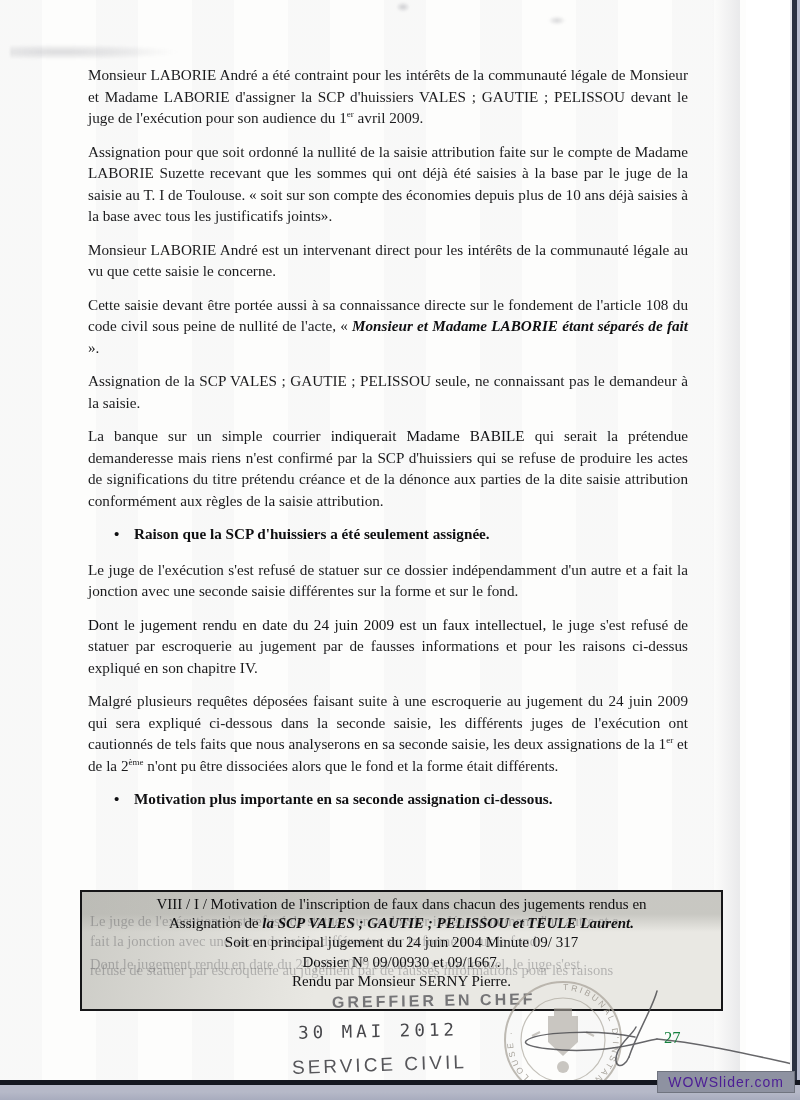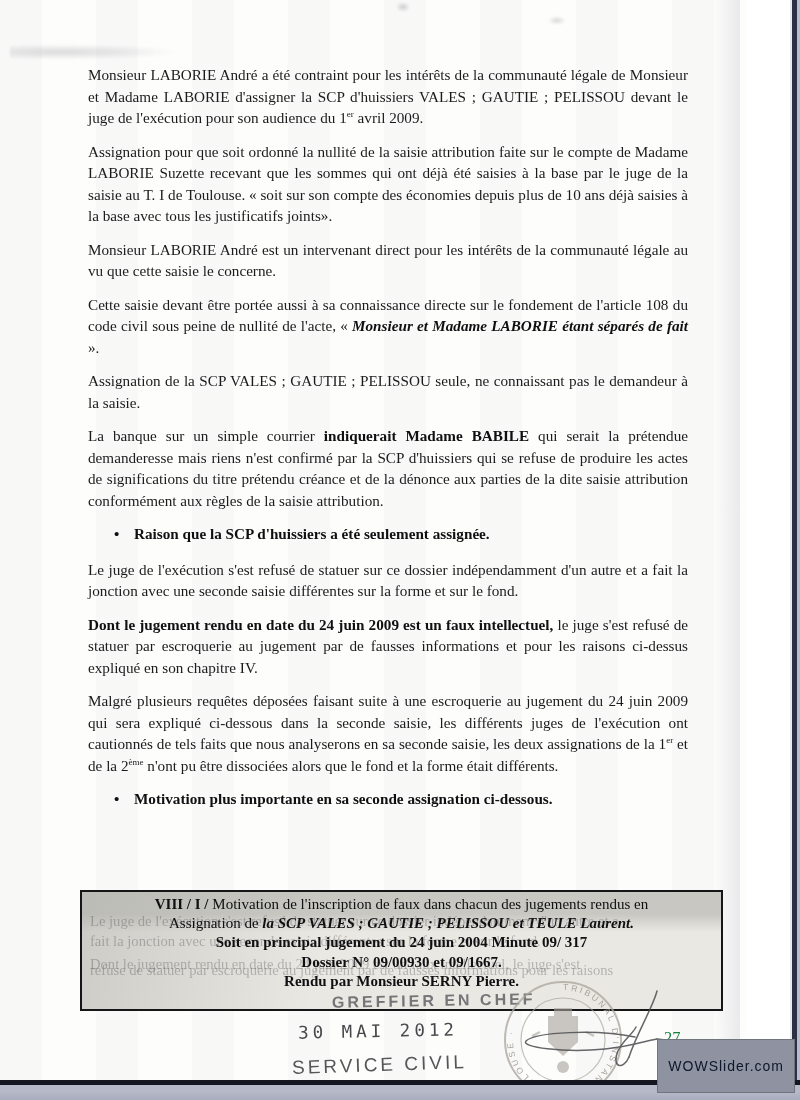--- a/index.html
+++ b/index.html
@@ -27,21 +27,21 @@
   .smudge.s2{left:396px;top:2px;width:14px;height:10px;
     background:radial-gradient(ellipse, rgba(100,100,112,0.3), rgba(0,0,0,0) 70%);}
   .smudge.s3{left:548px;top:16px;width:18px;height:9px;
     background:radial-gradient(ellipse, rgba(100,100,112,0.25), rgba(0,0,0,0) 70%);}
 
   .content{
     position:absolute;left:88px;top:64px;width:600px;
     font-size:15.2px;line-height:21.5px;text-align:justify;
   }
   .content p{margin:0 0 12px 0;}
-  b{font-weight:bold;color:#101012;}
+  b{font-weight:normal;color:#101012;}
   .bi{font-weight:bold;font-style:italic;color:#101012;}
   sup{font-size:9px;line-height:0;vertical-align:super;}
   .bullet-row{display:flex;margin:2px 0 14px 26px;font-weight:bold;color:#101012;}
   .bullet-dot{width:20px;flex:0 0 20px;}
   .bullet-text{flex:1;text-align:left;}
 
   .notice-box{
     position:absolute;left:80px;top:890px;width:639px;height:114px;
     border:2px solid #161618;
     background:
@@ -80,22 +80,22 @@
   .frame-right{
     position:absolute;top:0;right:0;bottom:0;width:10px;z-index:6;
     background:linear-gradient(to right,#e9eaef 0 2px,#2b3142 2px 7px,#b8bccf 7px 100%);
   }
   .frame-bottom{
     position:absolute;left:0;right:0;bottom:0;height:20px;z-index:6;
     background:linear-gradient(to bottom,#14171f 0 5px,#b6b9c8 5px 60%,#a8acbe 100%);
   }
   .watermark{
     position:absolute;right:5px;bottom:7px;z-index:7;height:20px;line-height:20px;
-    padding:16px 10px;background:#8e92a1;border:1px solid #70747f;
-    color:#0f172a;font-family:"Liberation Sans",sans-serif;font-size:14px;letter-spacing:1px;
+    padding:0 10px;background:#8e92a1;border:1px solid #70747f;
+    color:#4c1d95;font-family:"Liberation Sans",sans-serif;font-size:14px;letter-spacing:1px;
     cursor:pointer;
   }
 </style>
 </head>
 <body>
 
 <div class="page">
   <div class="smudge s1"></div>
   <div class="smudge s2"></div>
   <div class="smudge s3"></div>

